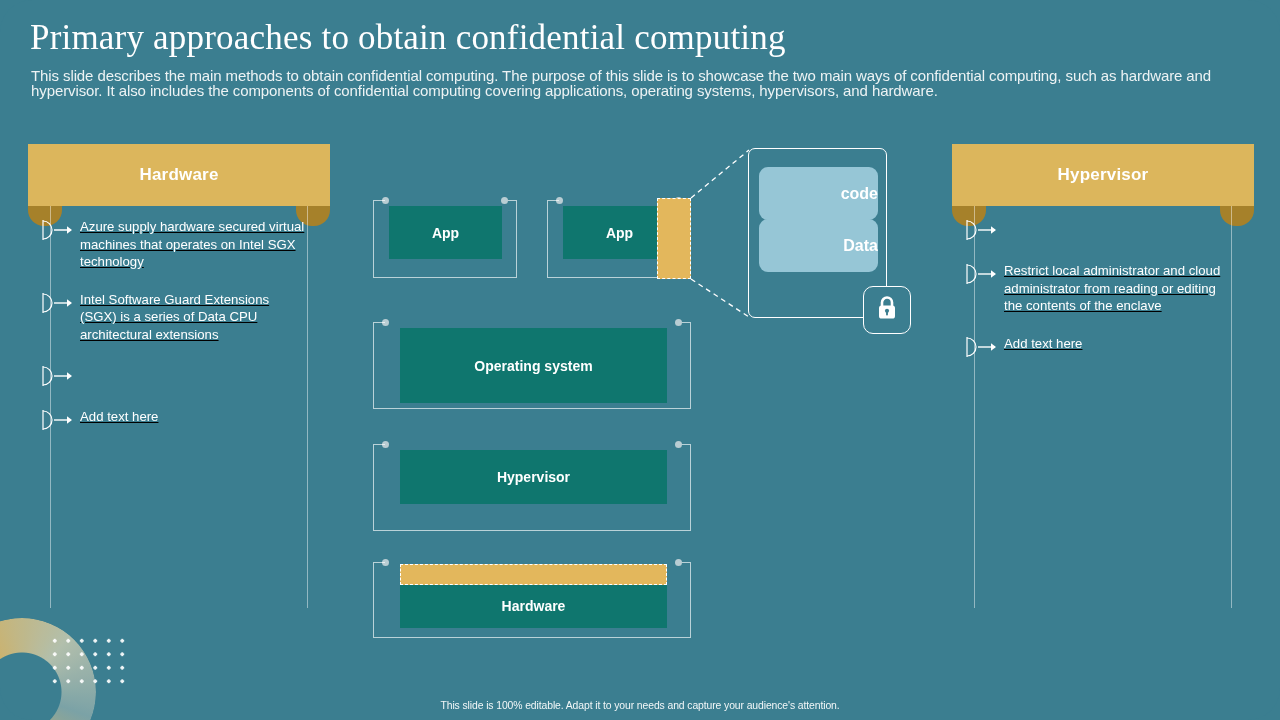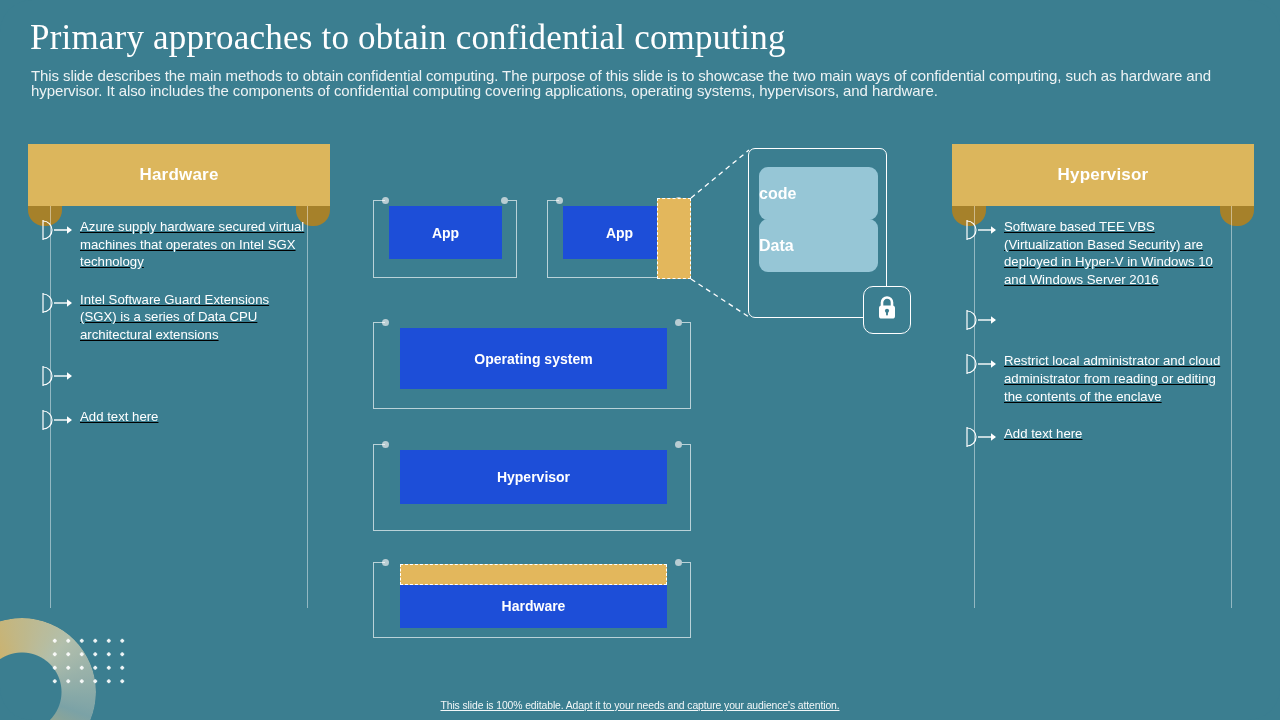--- a/index.html
+++ b/index.html
@@ -144,21 +144,21 @@
   .bracket::after  { right: 8px; }
   .bracket .top-l, .bracket .top-r {
     position: absolute; top: 0; height: 1px;
     background: rgba(255,255,255,.65);
   }
   .bracket .top-l { left: 0; width: 11px; }
   .bracket .top-r { right: 0; width: 11px; }
 
   .block {
     position: absolute;
-    background: #1d4ed8;
+    background: #0f766e;
     display: flex; align-items: center; justify-content: center;
   }
   .block-label {
     font-size: 14px; font-weight: bold; color: #ffffff;
   }
 
   .enclave-strip {
     position: absolute;
     background: #e3b75c;
     border: 1.6px dashed #ffffff;
@@ -171,21 +171,21 @@
     width: 139px; height: 170px;
     border: 1.6px solid #ffffff;
     border-radius: 7px;
   }
   .enclave-box {
     position: absolute;
     left: 10px;
     width: 119px; height: 53px;
     background: #96c6d6;
     border-radius: 9px;
-    display: flex; align-items: center; justify-content: flex-start;
+    display: flex; align-items: center; justify-content: flex-end;
   }
   .enclave-box.code { top: 18px; }
   .enclave-box.data { top: 70px; }
   .enclave-box span { font-size: 16px; font-weight: bold; color: #ffffff; }
 
   .lock-badge {
     position: absolute;
     left: 863px; top: 286px;
     width: 48px; height: 48px;
     border: 1.6px solid #ffffff;
@@ -197,21 +197,20 @@
   .leader { position: absolute; left: 0; top: 0; pointer-events: none; }
 
   
   .footer-note {
     position: absolute;
     left: 0; right: 0; bottom: 9px;
     text-align: center;
     font-size: 10.4px;
     color: #f2f7f8;
     letter-spacing: -0.1px;
-    text-decoration: underline;
   }
 </style>
 </head>
 <body>
 
 <div class="slide">
 
   <div class="deco-ring"></div>
   <div class="deco-dots"></div>
 
@@ -284,31 +283,20 @@
     <div class="bullets">
       <div class="bullet">
         <span class="bullet-marker">
           <svg width="34" height="22" viewBox="0 0 34 22" xmlns="http://www.w3.org/2000/svg">
             <path d="M1 1 L1 21" stroke="#ffffff" stroke-width="1.2" fill="none"></path>
             <path d="M1 2 A9 9 0 0 1 1 20" stroke="#ffffff" stroke-width="1.2" fill="none"></path>
             <path d="M12 11 L29 11" stroke="#ffffff" stroke-width="1.4" fill="none"></path>
             <path d="M25 7.2 L30 11 L25 14.8 Z" fill="#ffffff"></path>
           </svg>
         </span>
-        <span class="bullet-text">Software based TEE VBS (Virtualization Based Security) are deployed in Hyper-V in Windows 10 and Windows Server 2016</span>
-      </div>
-      <div class="bullet">
-        <span class="bullet-marker">
-          <svg width="34" height="22" viewBox="0 0 34 22" xmlns="http://www.w3.org/2000/svg">
-            <path d="M1 1 L1 21" stroke="#ffffff" stroke-width="1.2" fill="none"></path>
-            <path d="M1 2 A9 9 0 0 1 1 20" stroke="#ffffff" stroke-width="1.2" fill="none"></path>
-            <path d="M12 11 L29 11" stroke="#ffffff" stroke-width="1.4" fill="none"></path>
-            <path d="M25 7.2 L30 11 L25 14.8 Z" fill="#ffffff"></path>
-          </svg>
-        </span>
       </div>
       <div class="bullet">
         <span class="bullet-marker">
           <svg width="34" height="22" viewBox="0 0 34 22" xmlns="http://www.w3.org/2000/svg">
             <path d="M1 1 L1 21" stroke="#ffffff" stroke-width="1.2" fill="none"></path>
             <path d="M1 2 A9 9 0 0 1 1 20" stroke="#ffffff" stroke-width="1.2" fill="none"></path>
             <path d="M12 11 L29 11" stroke="#ffffff" stroke-width="1.4" fill="none"></path>
             <path d="M25 7.2 L30 11 L25 14.8 Z" fill="#ffffff"></path>
           </svg>
         </span>
@@ -344,21 +332,21 @@
     </div>
     <div class="block" style="left:190px; top:56px; width:113px; height:53px;">
       <span class="block-label">App</span>
     </div>
     <div class="enclave-strip" style="left:284px; top:48px; width:34px; height:81px;"></div>
 
     <div class="bracket" style="left:0; top:172px; width:318px; height:87px;">
       <span class="top-l"></span>
       <span class="top-r"></span>
     </div>
-    <div class="block" style="left:27px; top:178px; width:267px; height:61px;">
+    <div class="block" style="left:27px; top:178px; width:267px; height:75px;">
       <span class="block-label">Operating system</span>
     </div>
 
     <div class="bracket" style="left:0; top:294px; width:318px; height:87px;">
       <span class="top-l"></span>
       <span class="top-r"></span>
     </div>
     <div class="block" style="left:27px; top:300px; width:267px; height:54px;">
       <span class="block-label">Hypervisor</span>
     </div>

